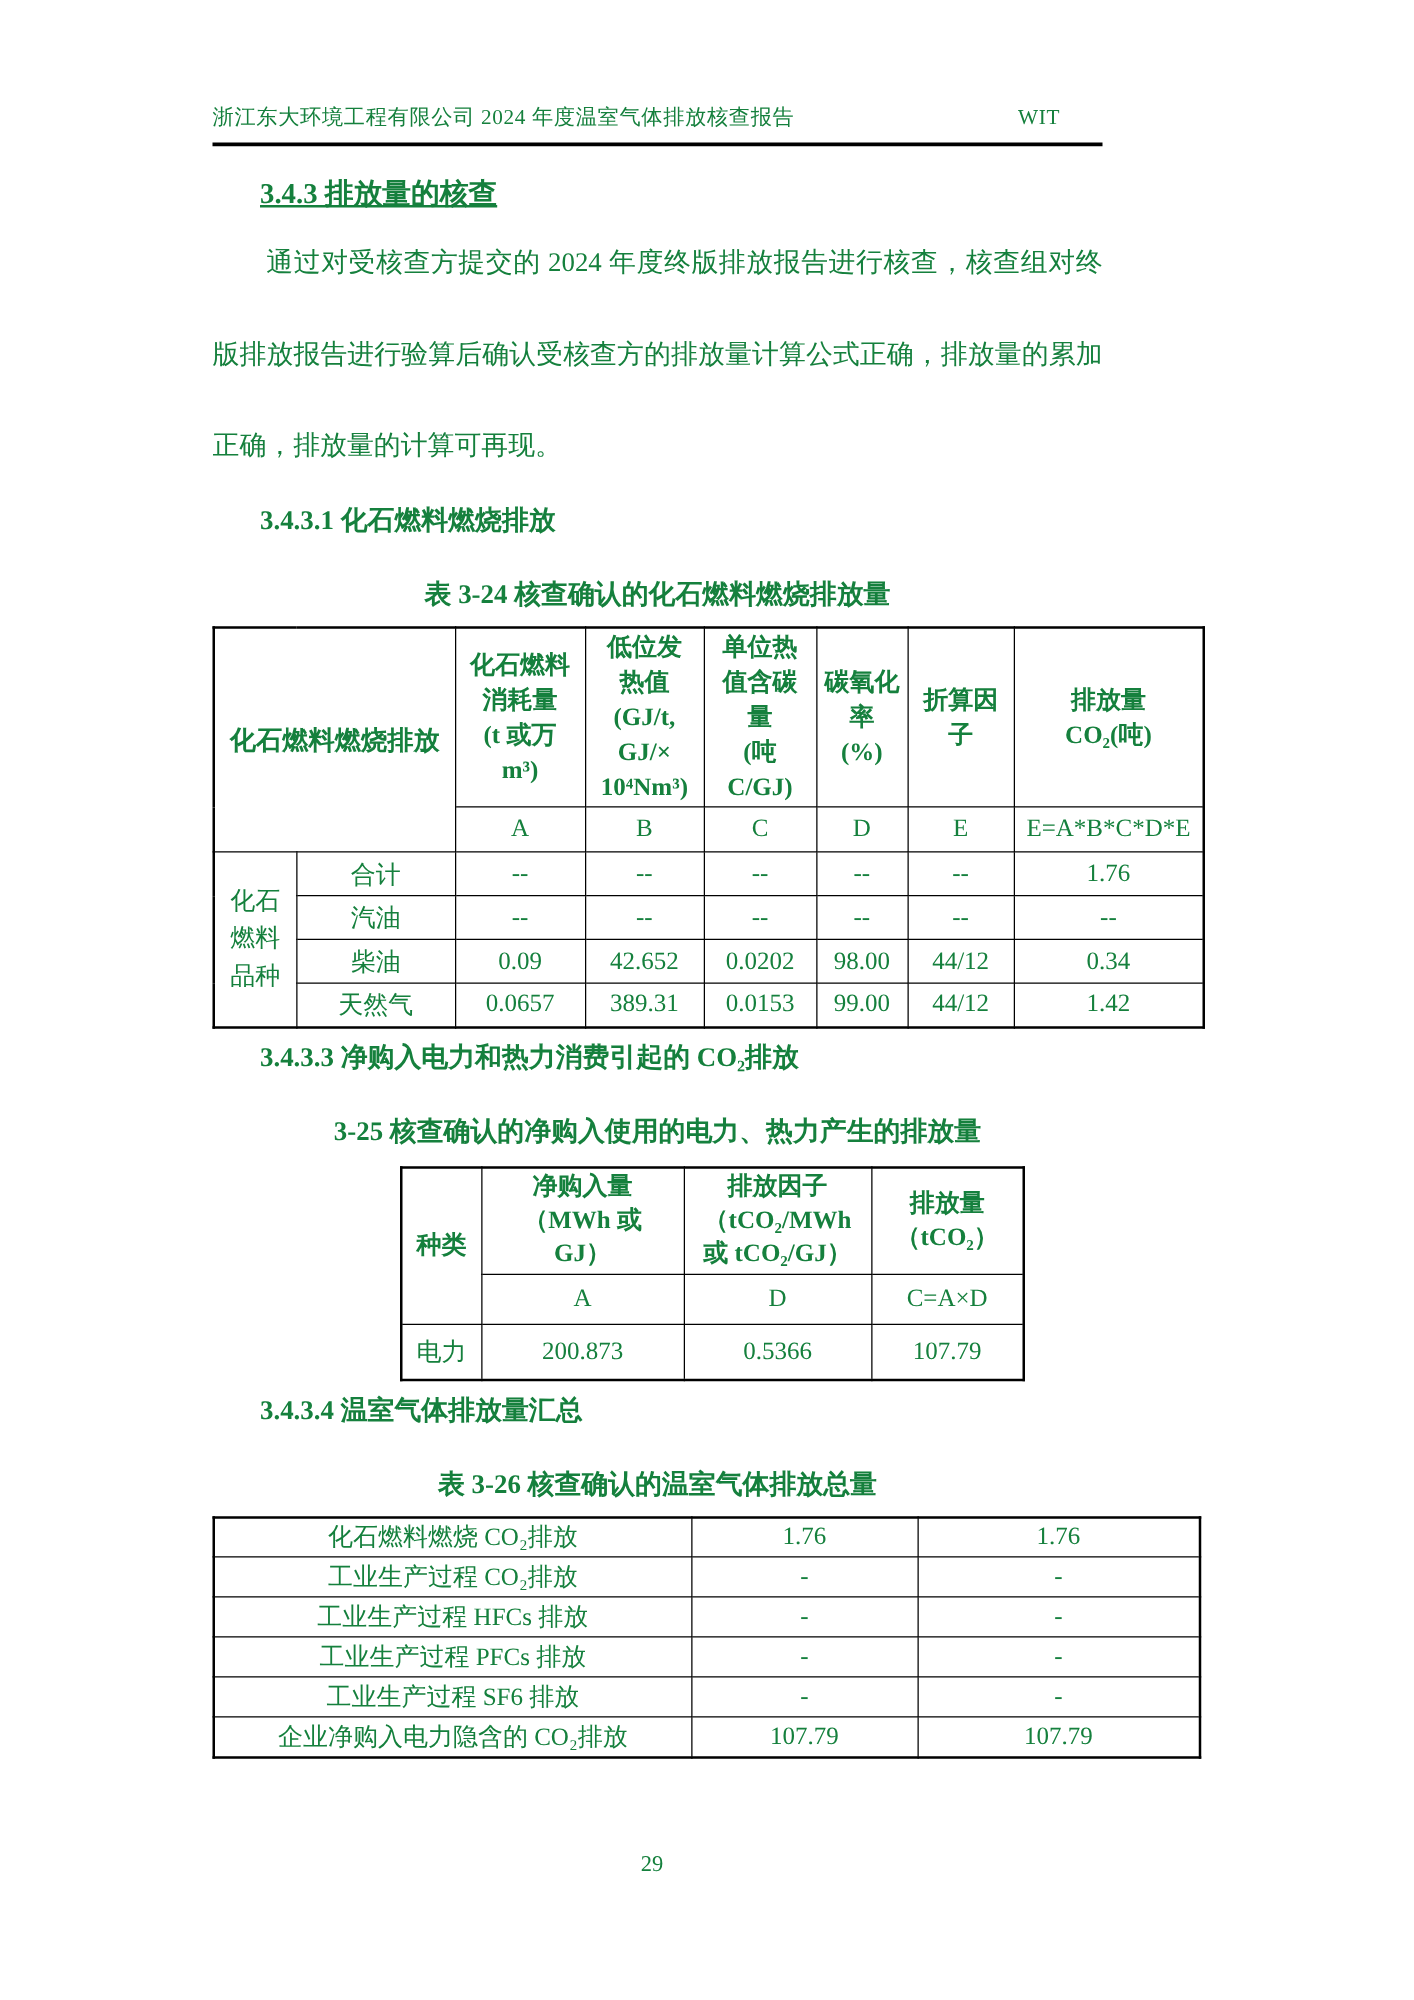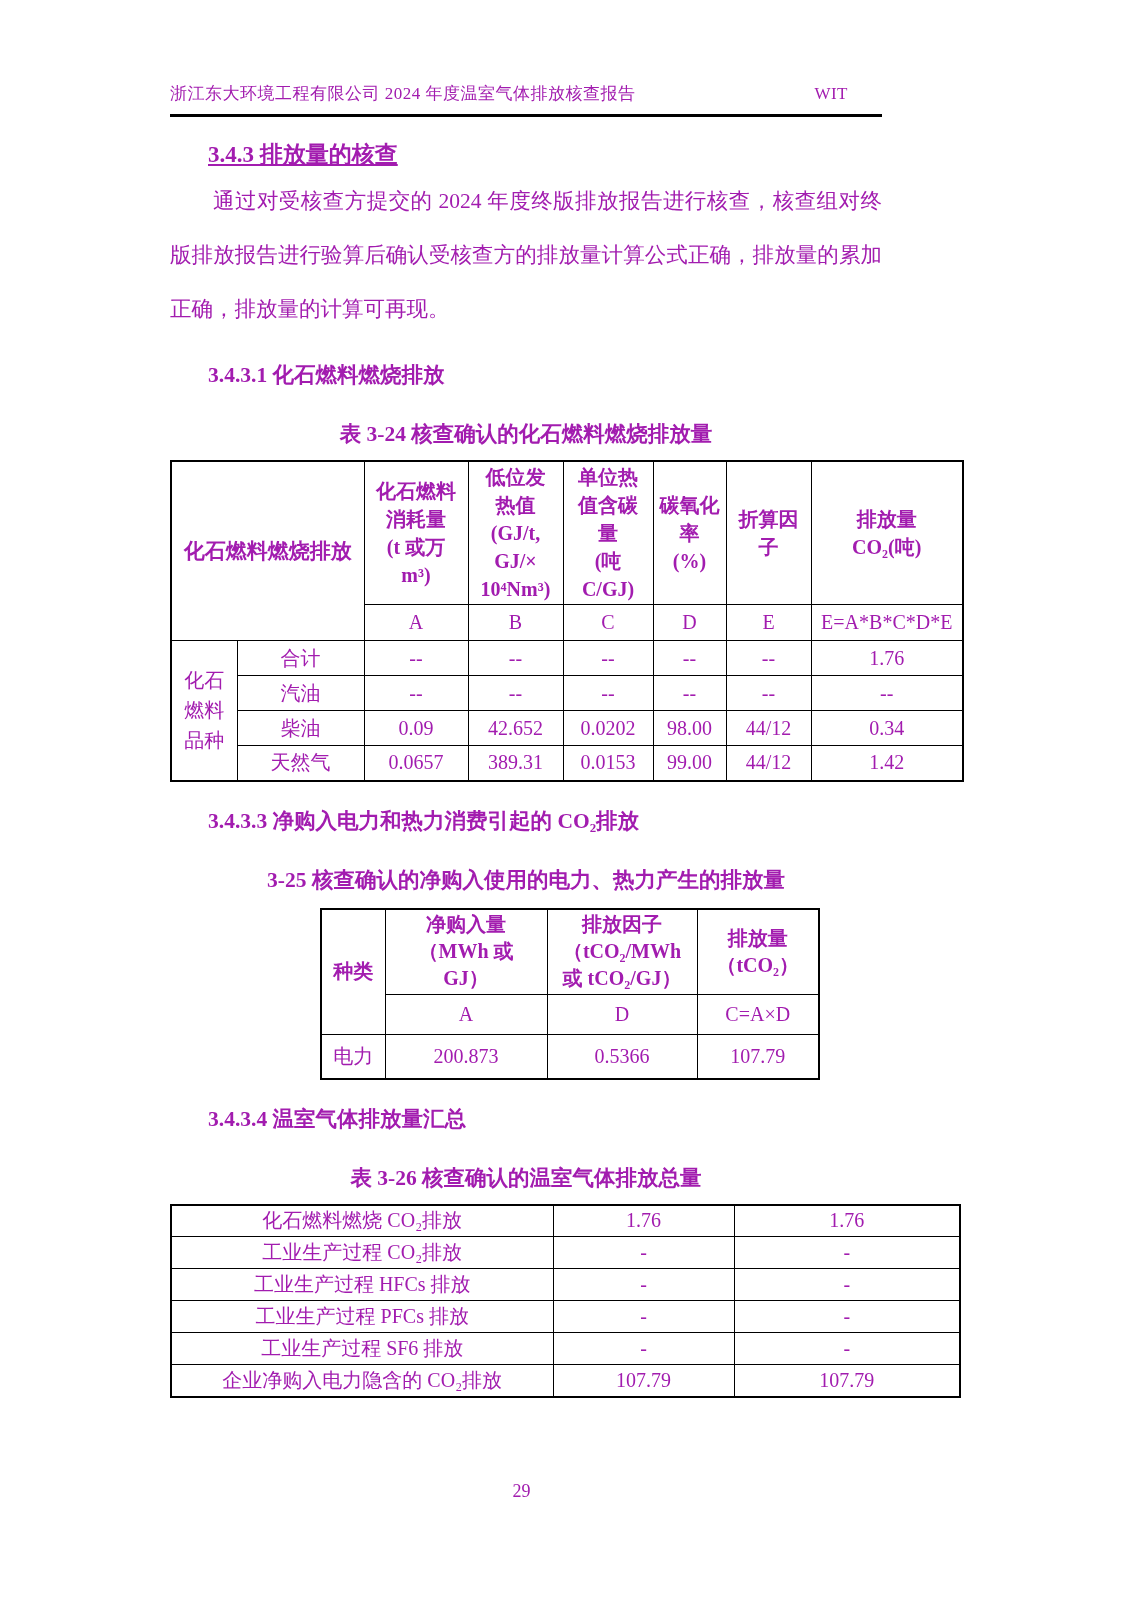--- a/index.html
+++ b/index.html
@@ -2,21 +2,21 @@
 <html><head>
 <meta charset="utf-8">
 <style>
   * { box-sizing: border-box; }
   html, body { margin: 0; padding: 0; background: #ffffff; }
   .page {
     position: relative;
     width: 1043px;
     height: 1600px;
     background: #ffffff;
-    color: #a21caf;
+    color: #15803d;
     font-family: "Liberation Serif", "DejaVu Serif", serif;
     overflow: hidden;
   }
   .content { padding: 0 161px 0 170px; }
 
   
   .doc-header { padding-top: 82px; }
   .doc-header .hdr-row {
     display: flex;
     justify-content: space-between;
@@ -32,28 +32,28 @@
   }
 
   
   .h-sec {
     margin: 22px 0 0 38px;
     font-size: 23px;
     font-weight: bold;
     text-decoration: underline;
   }
   .h-sub {
-    margin: 24px 0 0 38px;
+    margin: 8px 0 0 38px;
     font-size: 21.5px;
     font-weight: bold;
   }
   .para {
     margin: 4px 0 0 0;
     font-size: 21.5px;
-    line-height: 54px;
+    line-height: 73px;
     text-align: justify;
     text-indent: 2em;
   }
 
   
   .tbl-caption {
     margin-top: 30px;
     text-align: center;
     font-size: 21.5px;
     font-weight: bold;

